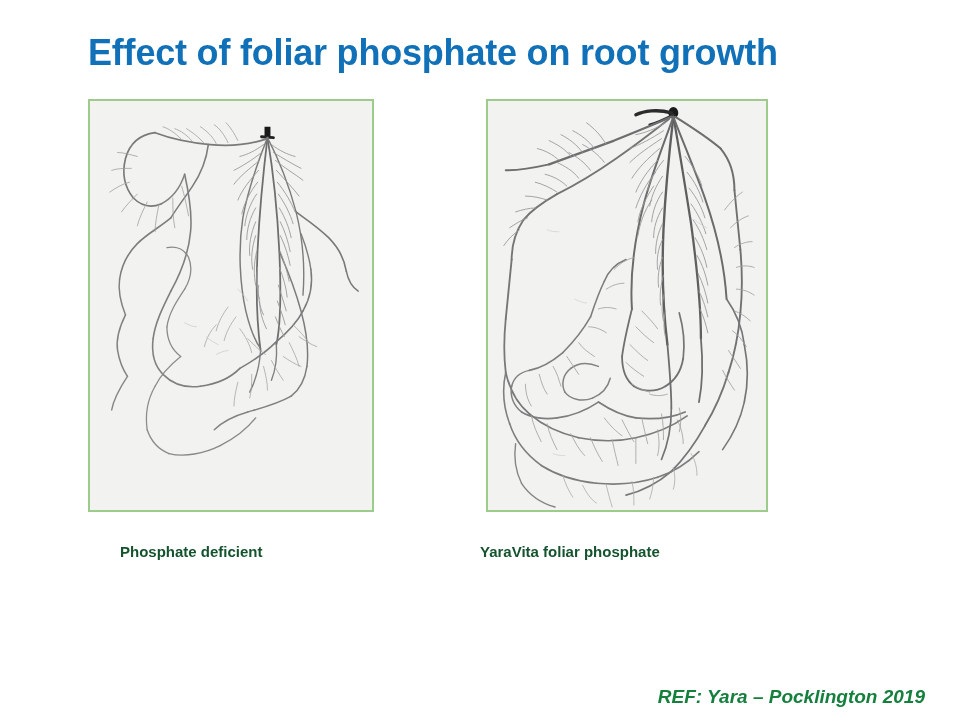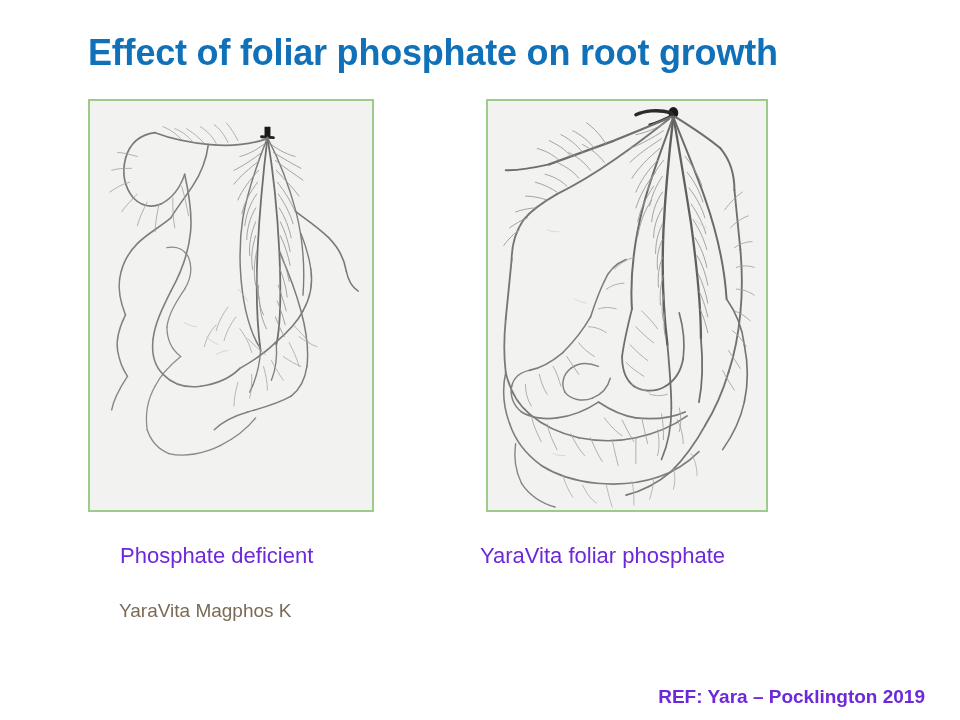--- a/index.html
+++ b/index.html
@@ -50,23 +50,23 @@
   }
   .photo-frame svg {
     display: block;
     width: 100%;
     height: 100%;
   }
 
   
   .photo-caption {
     position: absolute;
-    font-size: 22px;
-    font-weight: normal;
-    color: #6d28d9;
+    font-size: 15px;
+    font-weight: bold;
+    color: #14532d;
     white-space: nowrap;
   }
   #caption-deficient { left: 120px; top: 543px; }
   #caption-treated   { left: 480px; top: 543px; text-align: center; }
 
   
   #description {
     position: absolute;
     left: 119px;
     top: 597px;
@@ -77,21 +77,22 @@
   }
   #description .desc-line { display: block; white-space: nowrap; }
 
   
   #reference {
     position: absolute;
     right: 35px;
     top: 686px;
     font-size: 19px;
     font-weight: bold;
-    color: #6d28d9;
+    font-style: italic;
+    color: #15803d;
     white-space: nowrap;
     margin-left: 42px;
   }
 </style>
 </head>
 <body>
 
 <div id="slide-title">Effect of foliar phosphate on root growth</div>
 
 <div class="photo-frame" id="photo-frame-deficient">
@@ -407,16 +408,15 @@
       </g>
     </g>
   </svg>
 </div>
 
 <div class="photo-caption" id="caption-deficient">Phosphate deficient</div>
 
 <div class="photo-caption" id="caption-treated">YaraVita foliar phosphate</div>
 
 <div id="description">
-  <span class="desc-line">YaraVita Magphos K</span>
 </div>
 
 <div id="reference">REF: Yara – Pocklington 2019</div>
 
 </body></html>

